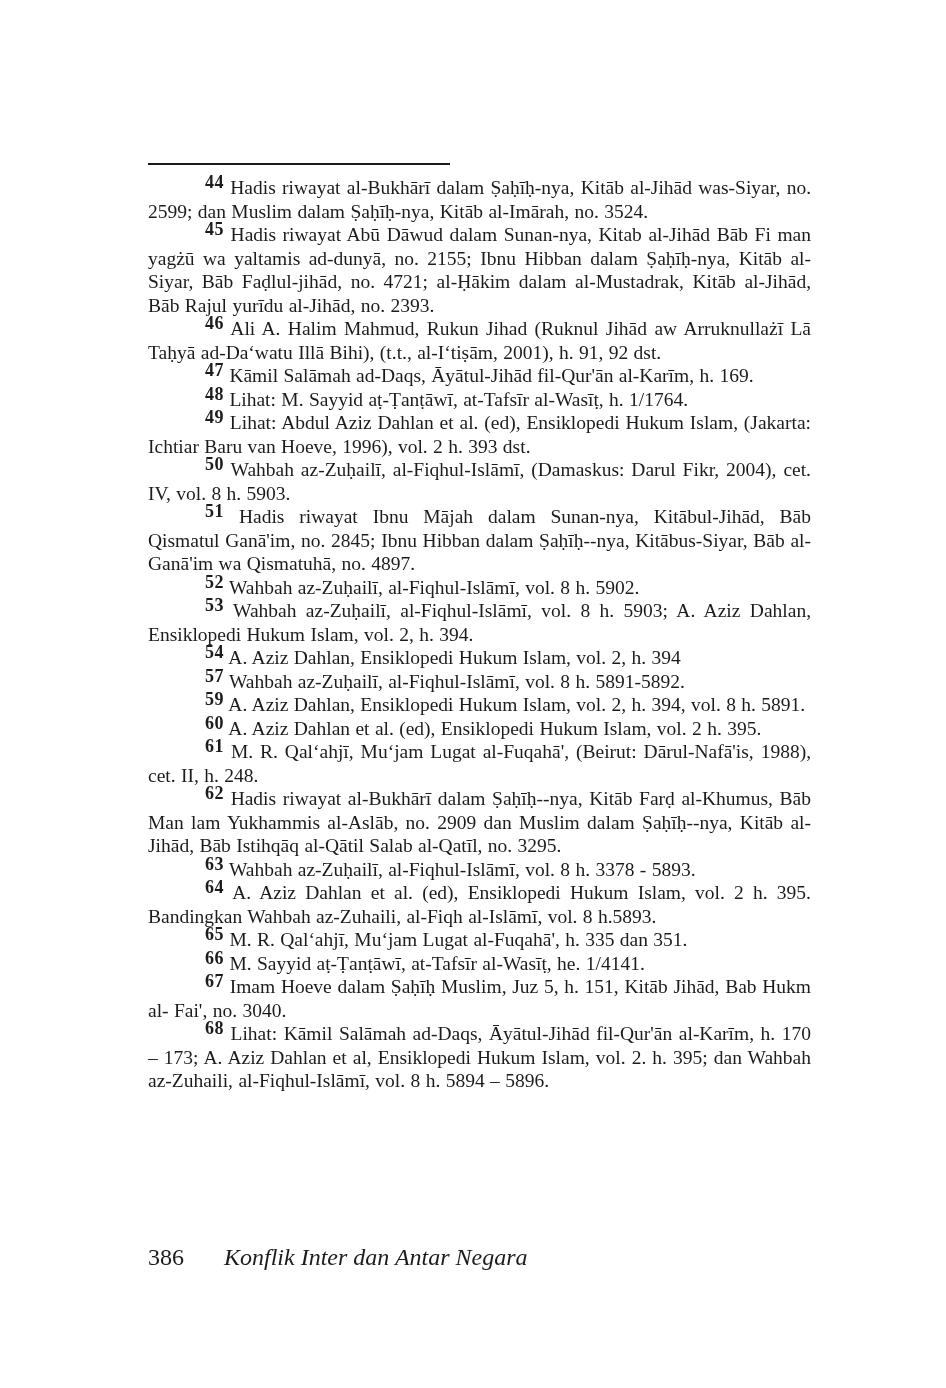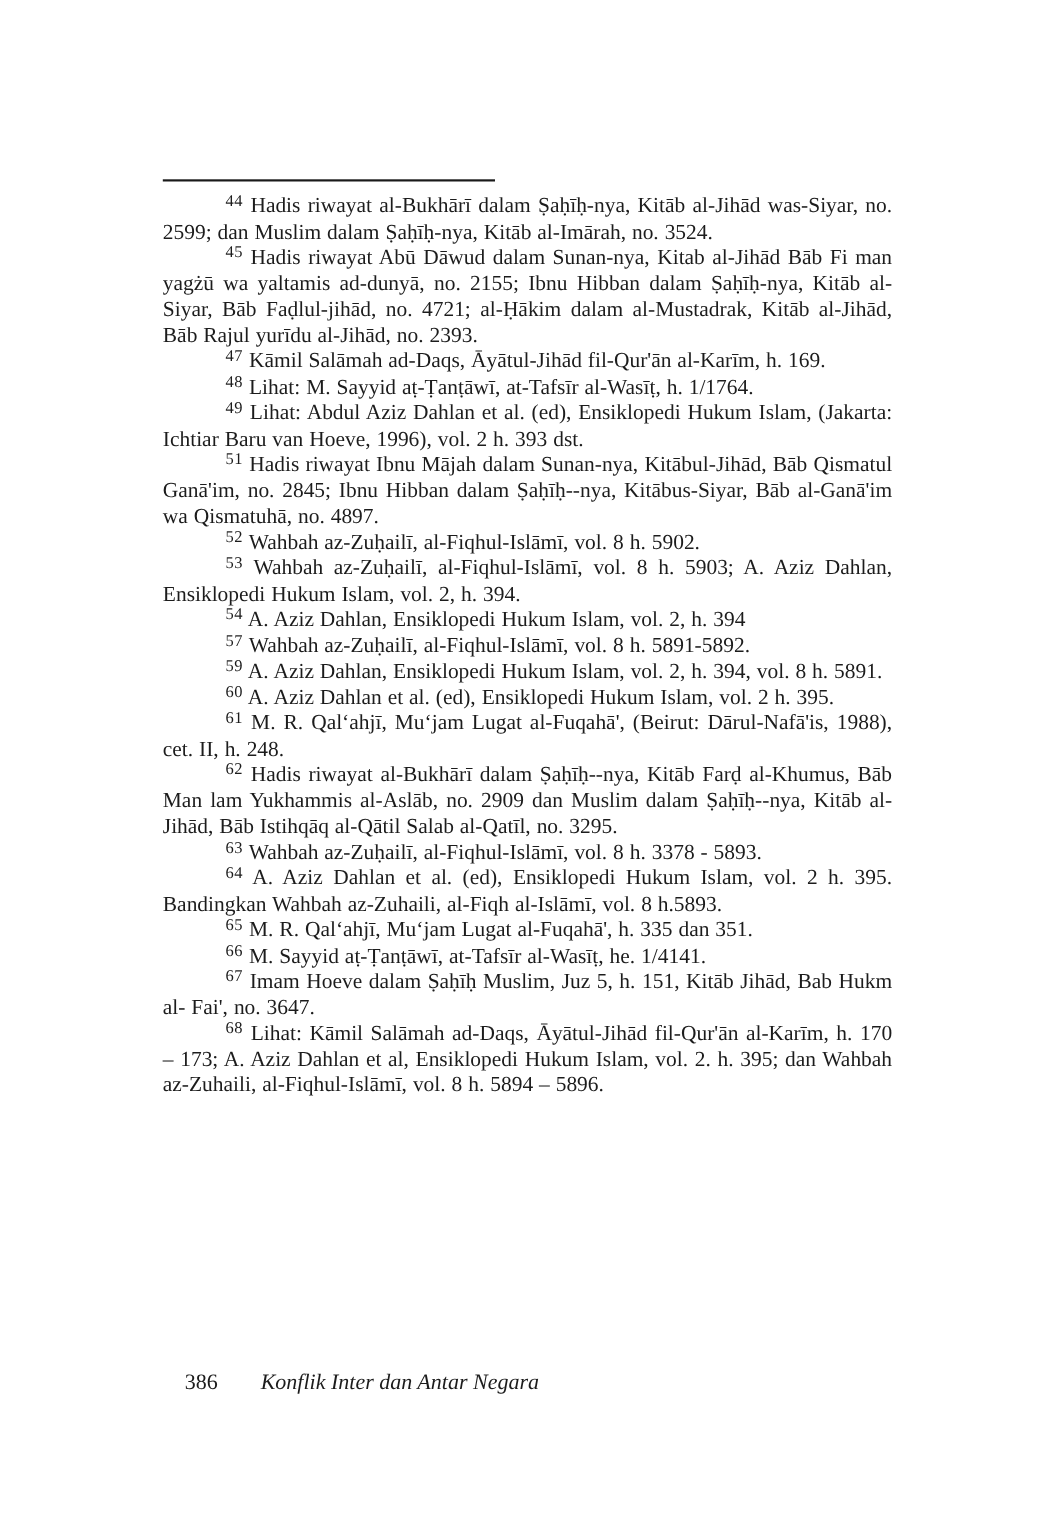--- a/index.html
+++ b/index.html
@@ -32,70 +32,72 @@
   }
   .footnote {
     font-size: 19.5px;
     line-height: 23.5px;
     text-align: justify;
     text-indent: 57px;
     word-spacing: 0.5px;
   }
   .footnote .it { }
   .fn-num {
-    font-size: 15px;
+    font-size: 18px;
     line-height: 0;
     position: relative;
     top: -6px;
     vertical-align: baseline;
     letter-spacing: 0.5px;
+    font-weight: bold;
   }
   .footer {
     position: absolute;
     left: 148px;
     top: 1245px;
     width: 663px;
-    font-size: 20px;
+    font-size: 24px;
     line-height: 24px;
     white-space: nowrap;
-    margin-left: 20px;
   }
   .pagenum { display: inline-block; }
   .runtitle {
     font-style: italic;
     margin-left: 34px;
     display: inline-block;
   }
 </style>
 </head>
 <body>
 
 <div class="page">
   <div class="content">
     <div class="separator"></div>
     <div id="footnotes">
         <p class="footnote"><sup class="fn-num">44</sup> <span class="">Hadis riwayat al-Bukhārī dalam </span><span class="it">Ṣaḥīḥ</span><span class="">-nya, </span><span class="it">Kitāb al-Jihād was-Siyar</span><span class="">, no. 2599; dan Muslim dalam </span><span class="it">Ṣaḥīḥ</span><span class="">-nya, </span><span class="it">Kitāb al-Imārah</span><span class="">, no. 3524.</span></p>
         <p class="footnote"><sup class="fn-num">45</sup> <span class="">Hadis riwayat Abū Dāwud dalam </span><span class="it">Sunan</span><span class="">-nya, </span><span class="it">Kitab al-Jihād Bāb Fi man yagżū wa yaltamis ad-dunyā</span><span class="">, no. 2155; Ibnu Hibban dalam </span><span class="it">Ṣaḥīḥ</span><span class="">-nya, </span><span class="it">Kitāb al-Siyar, Bāb Faḍlul-jihād</span><span class="">, no. 4721; al-Ḥākim dalam </span><span class="it">al-Mustadrak</span><span class="">, </span><span class="it">Kitāb al-Jihād, Bāb Rajul yurīdu al-Jihād</span><span class="">, no. 2393.</span></p>
+        <p class="footnote"><sup class="fn-num">46</sup> <span class="">Ali A. Halim Mahmud, </span><span class="it">Rukun Jihad (Ruknul Jihād aw Arruknullażī Lā Taḥyā ad-Da‘watu Illā Bihi)</span><span class="">, (t.t., al-I‘tiṣām, 2001), h. 91, 92 dst.</span></p>
         <p class="footnote"><sup class="fn-num">47</sup> <span class="">Kāmil Salāmah ad-Daqs, </span><span class="it">Āyātul-Jihād fil-Qur'ān al-Karīm</span><span class="">, h. 169.</span></p>
         <p class="footnote"><sup class="fn-num">48</sup> <span class="">Lihat: M. Sayyid aṭ-Ṭanṭāwī, </span><span class="it">at-Tafsīr al-Wasīṭ</span><span class="">, h. 1/1764.</span></p>
         <p class="footnote"><sup class="fn-num">49</sup> <span class="">Lihat: Abdul Aziz Dahlan et al. (ed), </span><span class="it">Ensiklopedi Hukum Islam</span><span class="">, (Jakarta: Ichtiar Baru van Hoeve, 1996), vol. 2 h. 393 dst.</span></p>
+        <p class="footnote"><sup class="fn-num">50</sup> <span class="">Wahbah az-Zuḥailī, </span><span class="it">al-Fiqhul-Islāmī</span><span class="">, (Damaskus: Darul Fikr, 2004), cet. IV, vol. 8 h. 5903.</span></p>
         <p class="footnote"><sup class="fn-num">51</sup> <span class="">Hadis riwayat Ibnu Mājah dalam </span><span class="it">Sunan</span><span class="">-nya, </span><span class="it">Kitābul-Jihād, Bāb Qismatul Ganā'im</span><span class="">, no. 2845; Ibnu Hibban dalam </span><span class="it">Ṣaḥīḥ</span><span class="">--nya, </span><span class="it">Kitābus-Siyar, Bāb al-Ganā'im wa Qismatuhā</span><span class="">, no. 4897.</span></p>
         <p class="footnote"><sup class="fn-num">52</sup> <span class="">Wahbah az-Zuḥailī, </span><span class="it">al-Fiqhul-Islāmī</span><span class="">, vol. 8 h. 5902.</span></p>
         <p class="footnote"><sup class="fn-num">53</sup> <span class="">Wahbah az-Zuḥailī, </span><span class="it">al-Fiqhul-Islāmī</span><span class="">, vol. 8 h. 5903; A. Aziz Dahlan, </span><span class="it">Ensiklopedi Hukum Islam</span><span class="">, vol. 2, h. 394.</span></p>
         <p class="footnote"><sup class="fn-num">54</sup> <span class="">A. Aziz Dahlan, </span><span class="it">Ensiklopedi Hukum Islam</span><span class="">, vol. 2, h. 394</span></p>
         <p class="footnote"><sup class="fn-num">57</sup> <span class="">Wahbah az-Zuḥailī, </span><span class="it">al-Fiqhul-Islāmī</span><span class="">, vol. 8 h. 5891-5892.</span></p>
         <p class="footnote"><sup class="fn-num">59</sup> <span class="">A. Aziz Dahlan, </span><span class="it">Ensiklopedi Hukum Islam</span><span class="">, vol. 2, h. 394, vol. 8 h. 5891.</span></p>
         <p class="footnote"><sup class="fn-num">60</sup> <span class="">A. Aziz Dahlan et al. (ed), </span><span class="it">Ensiklopedi Hukum Islam</span><span class="">, vol. 2 h. 395.</span></p>
         <p class="footnote"><sup class="fn-num">61</sup> <span class="">M. R. Qal‘ahjī, </span><span class="it">Mu‘jam Lugat al-Fuqahā'</span><span class="">, (Beirut: Dārul-Nafā'is, 1988), cet. II, h. 248.</span></p>
         <p class="footnote"><sup class="fn-num">62</sup> <span class="">Hadis riwayat al-Bukhārī dalam </span><span class="it">Ṣaḥīḥ</span><span class="">--nya, </span><span class="it">Kitāb Farḍ al-Khumus, Bāb Man lam Yukhammis al-Aslāb</span><span class="">, no. 2909 dan Muslim dalam </span><span class="it">Ṣaḥīḥ</span><span class="">--nya, </span><span class="it">Kitāb al-Jihād, Bāb Istihqāq al-Qātil Salab al-Qatīl</span><span class="">, no. 3295.</span></p>
         <p class="footnote"><sup class="fn-num">63</sup> <span class="">Wahbah az-Zuḥailī, </span><span class="it">al-Fiqhul-Islāmī</span><span class="">, vol. 8 h. 3378 - 5893.</span></p>
         <p class="footnote"><sup class="fn-num">64</sup> <span class="">A. Aziz Dahlan et al. (ed), </span><span class="it">Ensiklopedi Hukum Islam</span><span class="">, vol. 2 h. 395. Bandingkan Wahbah az-Zuhaili, </span><span class="it">al-Fiqh al-Islāmī</span><span class="">, vol. 8 h.5893.</span></p>
         <p class="footnote"><sup class="fn-num">65</sup> <span class="">M. R. Qal‘ahjī, </span><span class="it">Mu‘jam Lugat al-Fuqahā'</span><span class="">, h. 335 dan 351.</span></p>
         <p class="footnote"><sup class="fn-num">66</sup> <span class="">M. Sayyid aṭ-Ṭanṭāwī, </span><span class="it">at-Tafsīr al-Wasīṭ</span><span class="">, he. 1/4141.</span></p>
-        <p class="footnote"><sup class="fn-num">67</sup> <span class="">Imam Hoeve dalam </span><span class="it">Ṣaḥīḥ Muslim</span><span class="">, Juz 5, h. 151, </span><span class="it">Kitāb Jihād, Bab Hukm al- Fai'</span><span class="">, no. 3647.</span></p>
+        <p class="footnote"><sup class="fn-num">67</sup> <span class="">Imam Hoeve dalam </span><span class="it">Ṣaḥīḥ Muslim</span><span class="">, Juz 5, h. 151, </span><span class="it">Kitāb Jihād, Bab Hukm al- Fai'</span><span class="">, no. 3040.</span></p>
         <p class="footnote"><sup class="fn-num">68</sup> <span class="">Lihat: Kāmil Salāmah ad-Daqs, </span><span class="it">Āyātul-Jihād fil-Qur'ān al-Karīm</span><span class="">, h. 170 – 173; A. Aziz Dahlan et al, </span><span class="it">Ensiklopedi Hukum Islam</span><span class="">, vol. 2. h. 395; dan Wahbah az-Zuhaili, </span><span class="it">al-Fiqhul-Islāmī</span><span class="">, vol. 8 h. 5894 – 5896.</span></p>
       </div>
   </div>
   <div class="footer">
     <span class="pagenum">386</span>
     <span class="runtitle">Konflik Inter dan Antar Negara</span>
   </div>
 </div>
 
 </body></html>

